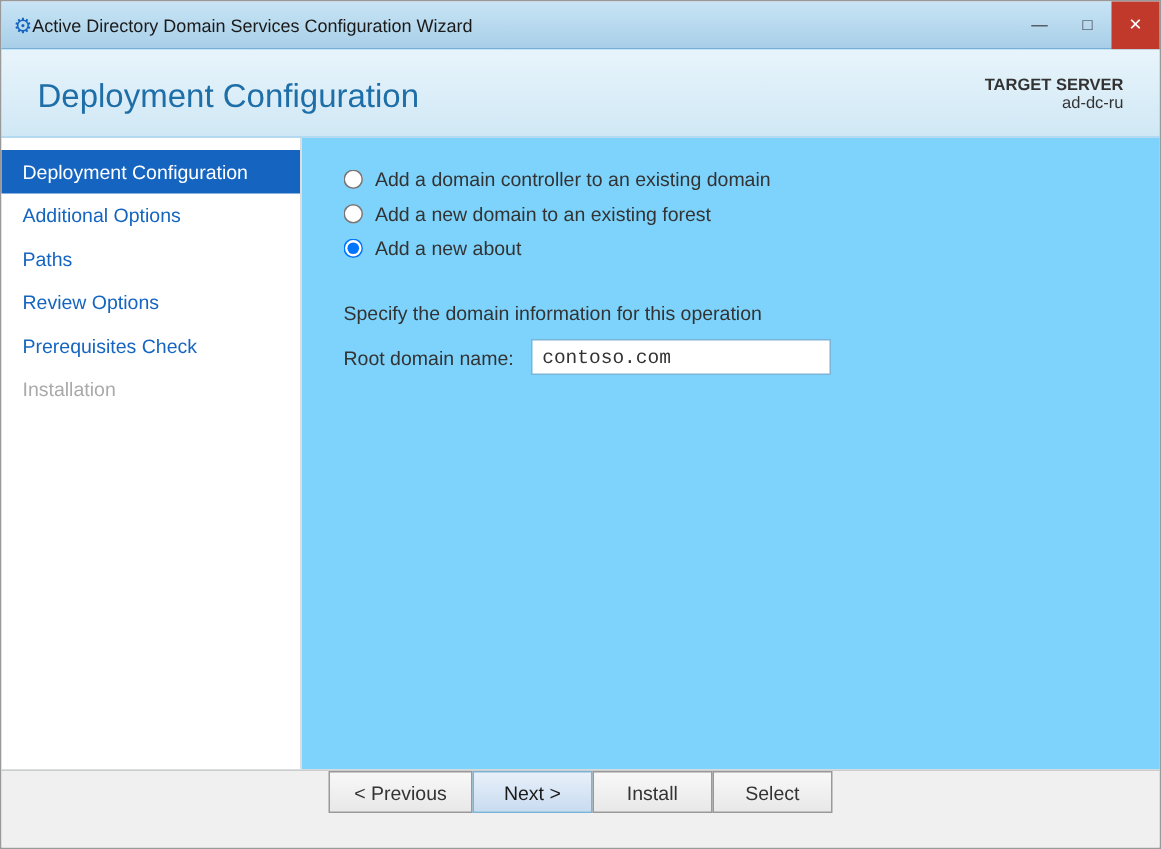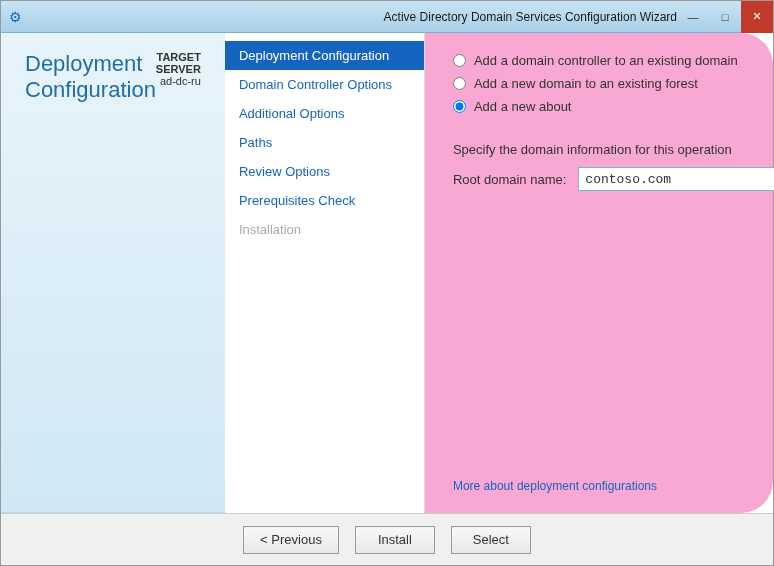--- a/index.html
+++ b/index.html
@@ -27,21 +27,21 @@
       height: 32px;
       display: flex;
       align-items: center;
       justify-content: space-between;
       padding: 0 0 0 8px;
       border-bottom: 1px solid #7baed4;
     }
 
     .titlebar-title {
       flex: 1;
-      text-align: right;
+      text-align: left;
       font-size: 12px;
       color: #1a1a1a;
       font-weight: normal;
     }
 
     .titlebar-buttons {
       display: flex;
       height: 32px;
     }
 
@@ -56,23 +56,22 @@
       cursor: pointer;
       background: transparent;
       border: none;
     }
     .titlebar-btn.close { background: #c0392b; color: white; }
 
     
     .content-area {
       flex: 1;
       display: flex;
-      flex-direction: row;
-      background: #f9a8d4;
-      border-radius: 32px;
+      flex-direction: column;
+      background: #7dd3fc;
     }
 
     
     .header {
       background: linear-gradient(to bottom, #e8f4fb, #d0e8f5);
       padding: 18px 24px 14px 24px;
       display: flex;
       justify-content: space-between;
       align-items: flex-start;
       border-bottom: 1px solid #b8d8ee;
@@ -209,23 +208,22 @@
       text-decoration: none;
       margin-top: auto;
     }
 
     
     .footer {
       height: 52px;
       background: #f0f0f0;
       border-top: 1px solid #ccc;
       display: flex;
-      align-items: center;
       justify-content: center;
-      gap: 16px;
+      gap: 0;
     }
 
     .footer-btn {
       height: 28px;
       min-width: 80px;
       padding: 0 16px;
       font-size: 13px;
       font-family: 'Segoe UI', Arial, sans-serif;
       cursor: pointer;
       border: 1px solid #999;
@@ -267,23 +265,20 @@
         <div class="label">TARGET SERVER</div>
         <div class="server-name">ad-dc-ru</div>
       </div>
     </div>
 
     <div class="body">
 
       <div class="sidebar">
         <div class="sidebar-item active">
           <span>Deployment Configuration</span>
-        </div>
-        <div class="sidebar-item">
-          <span>Domain Controller Options</span>
         </div>
         <div class="sidebar-item">
           <span>Additional Options</span>
         </div>
         <div class="sidebar-item">
           <span>Paths</span>
         </div>
         <div class="sidebar-item">
           <span>Review Options</span>
         </div>
@@ -316,23 +311,23 @@
         <div class="domain-info-section">
           <div class="domain-info-title">Specify the domain information for this operation</div>
           <div class="domain-field">
             <label>Root domain name:</label>
             <input type="text" value="contoso.com" style="">
           </div>
         </div>
 
         <div style="flex:1;"></div>
 
-        <a class="more-link">More about deployment configurations</a>
       </div>
     </div>
   </div>
 
   <div class="footer">
     <button class="footer-btn">&lt; Previous</button>
+    <button class="footer-btn primary">Next &gt;</button>
     <button class="footer-btn">Install</button>
     <button class="footer-btn">Select</button>
   </div>
 </div>
 
 </body></html>

